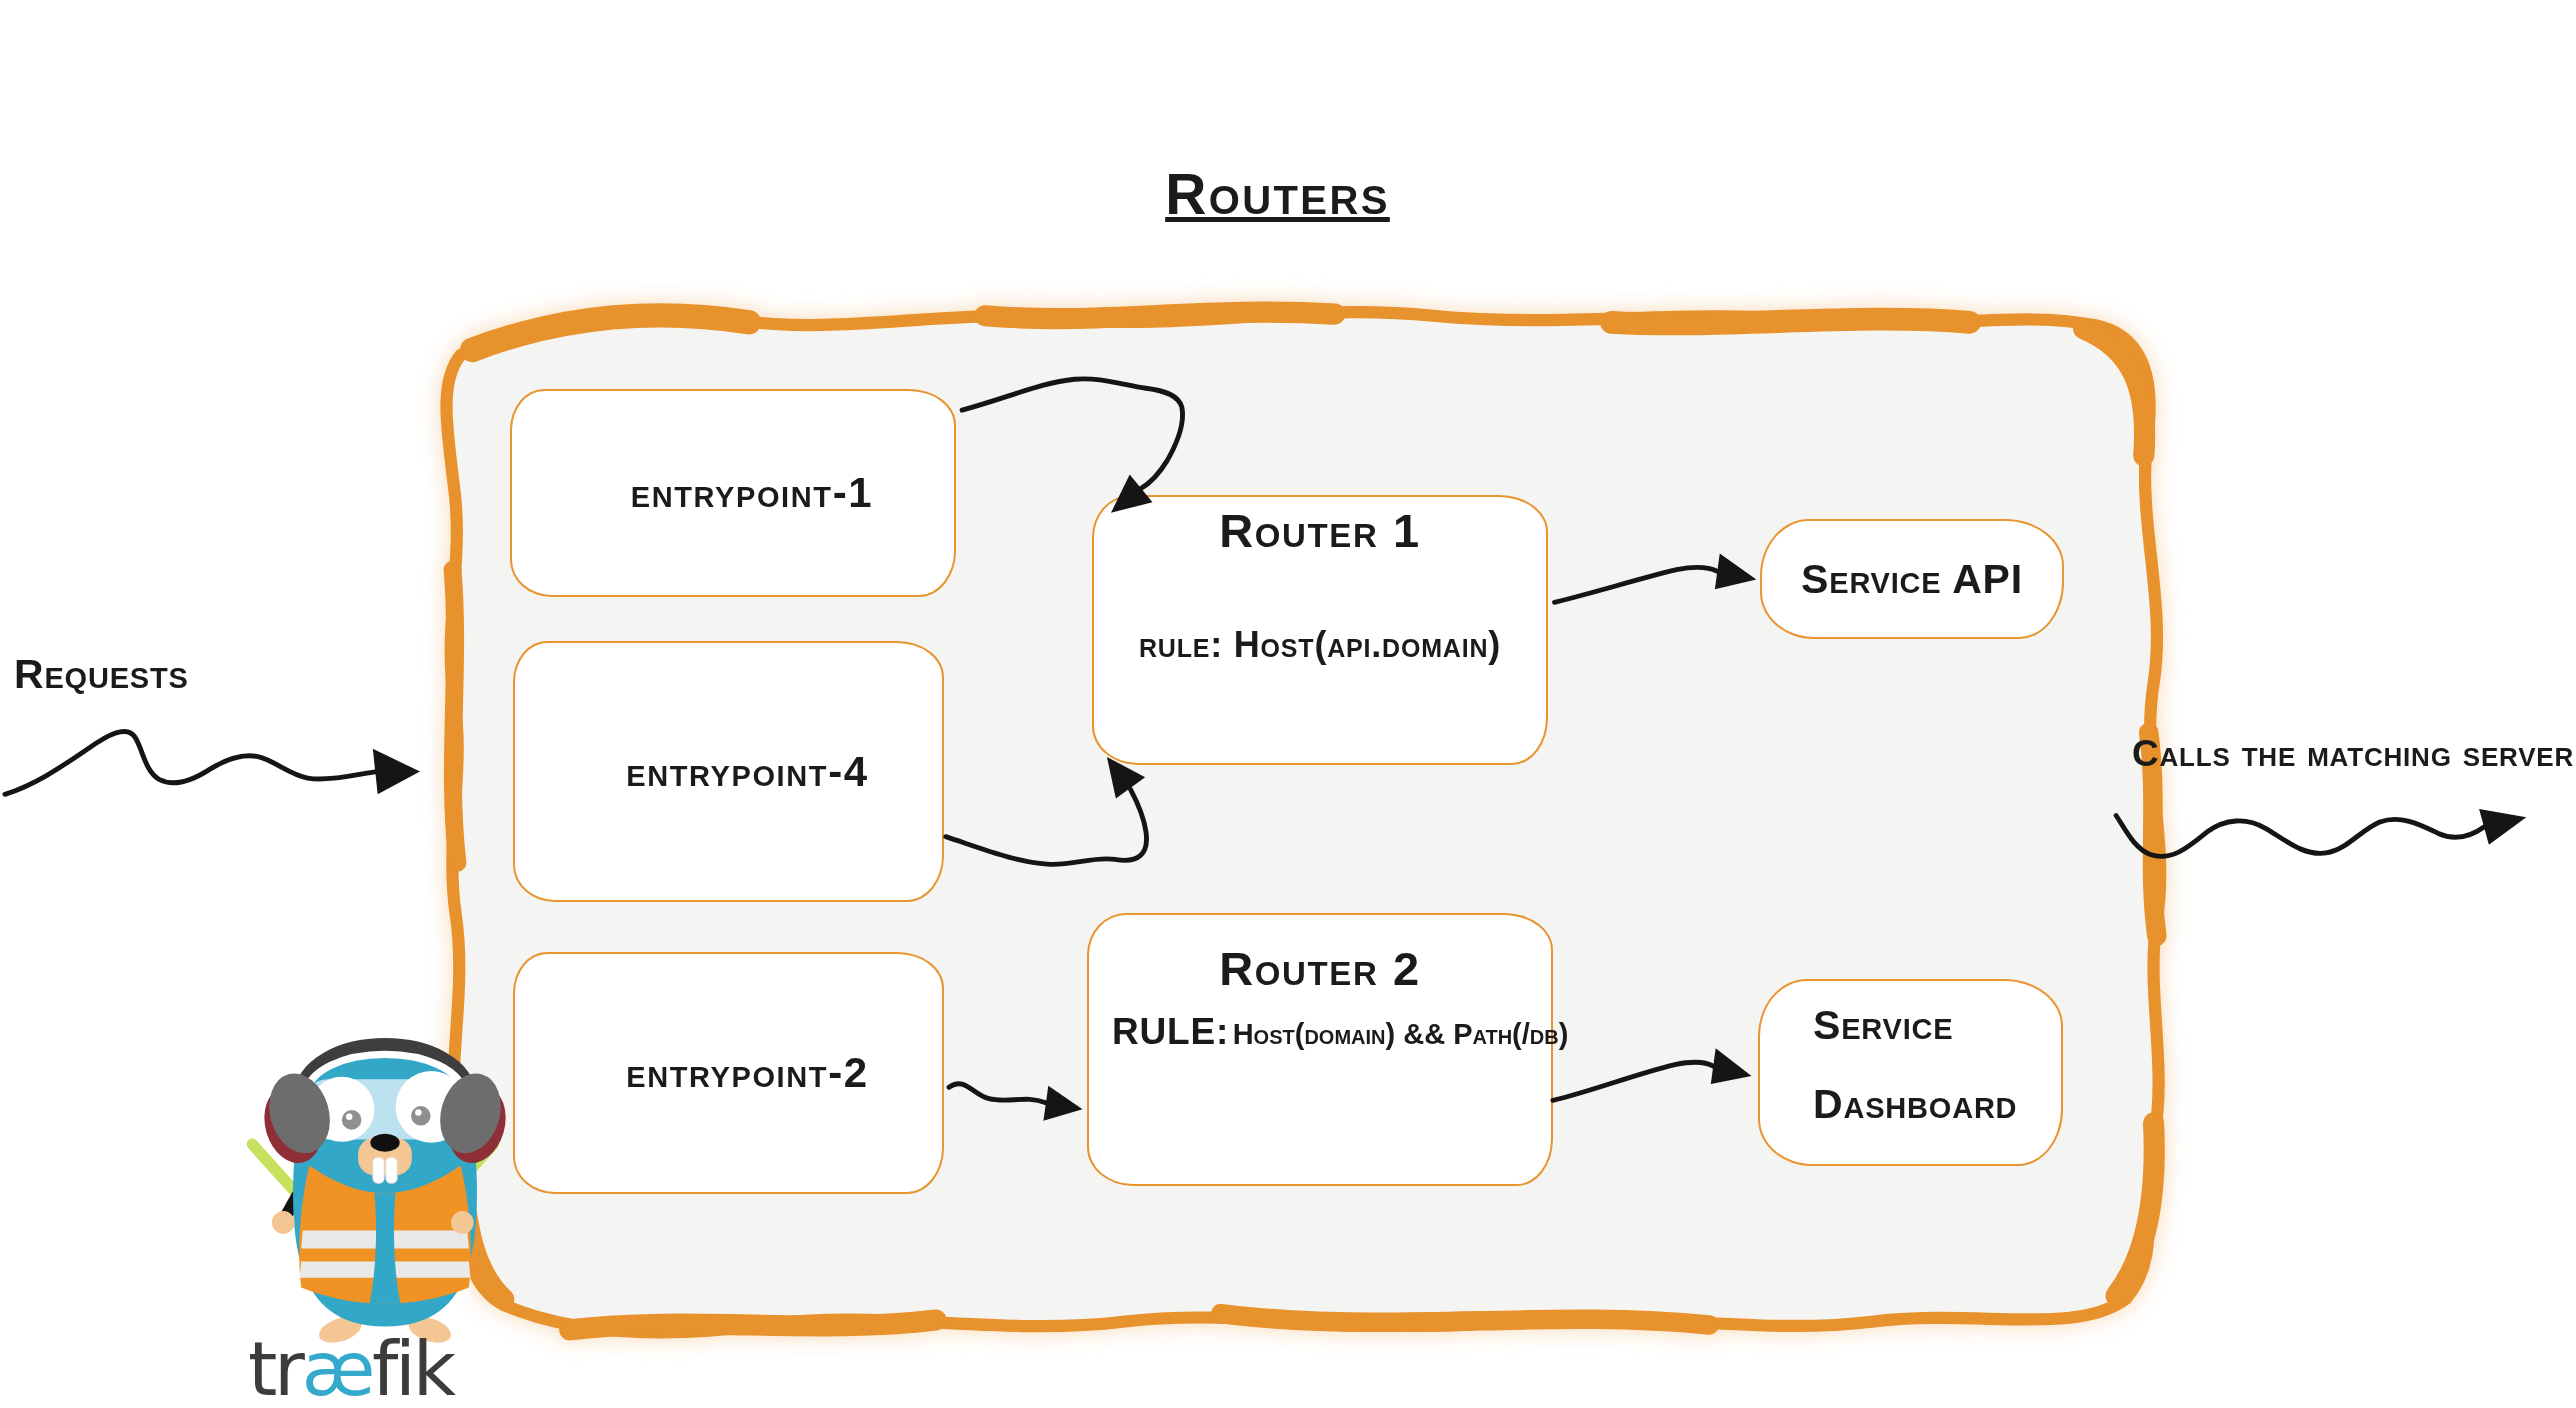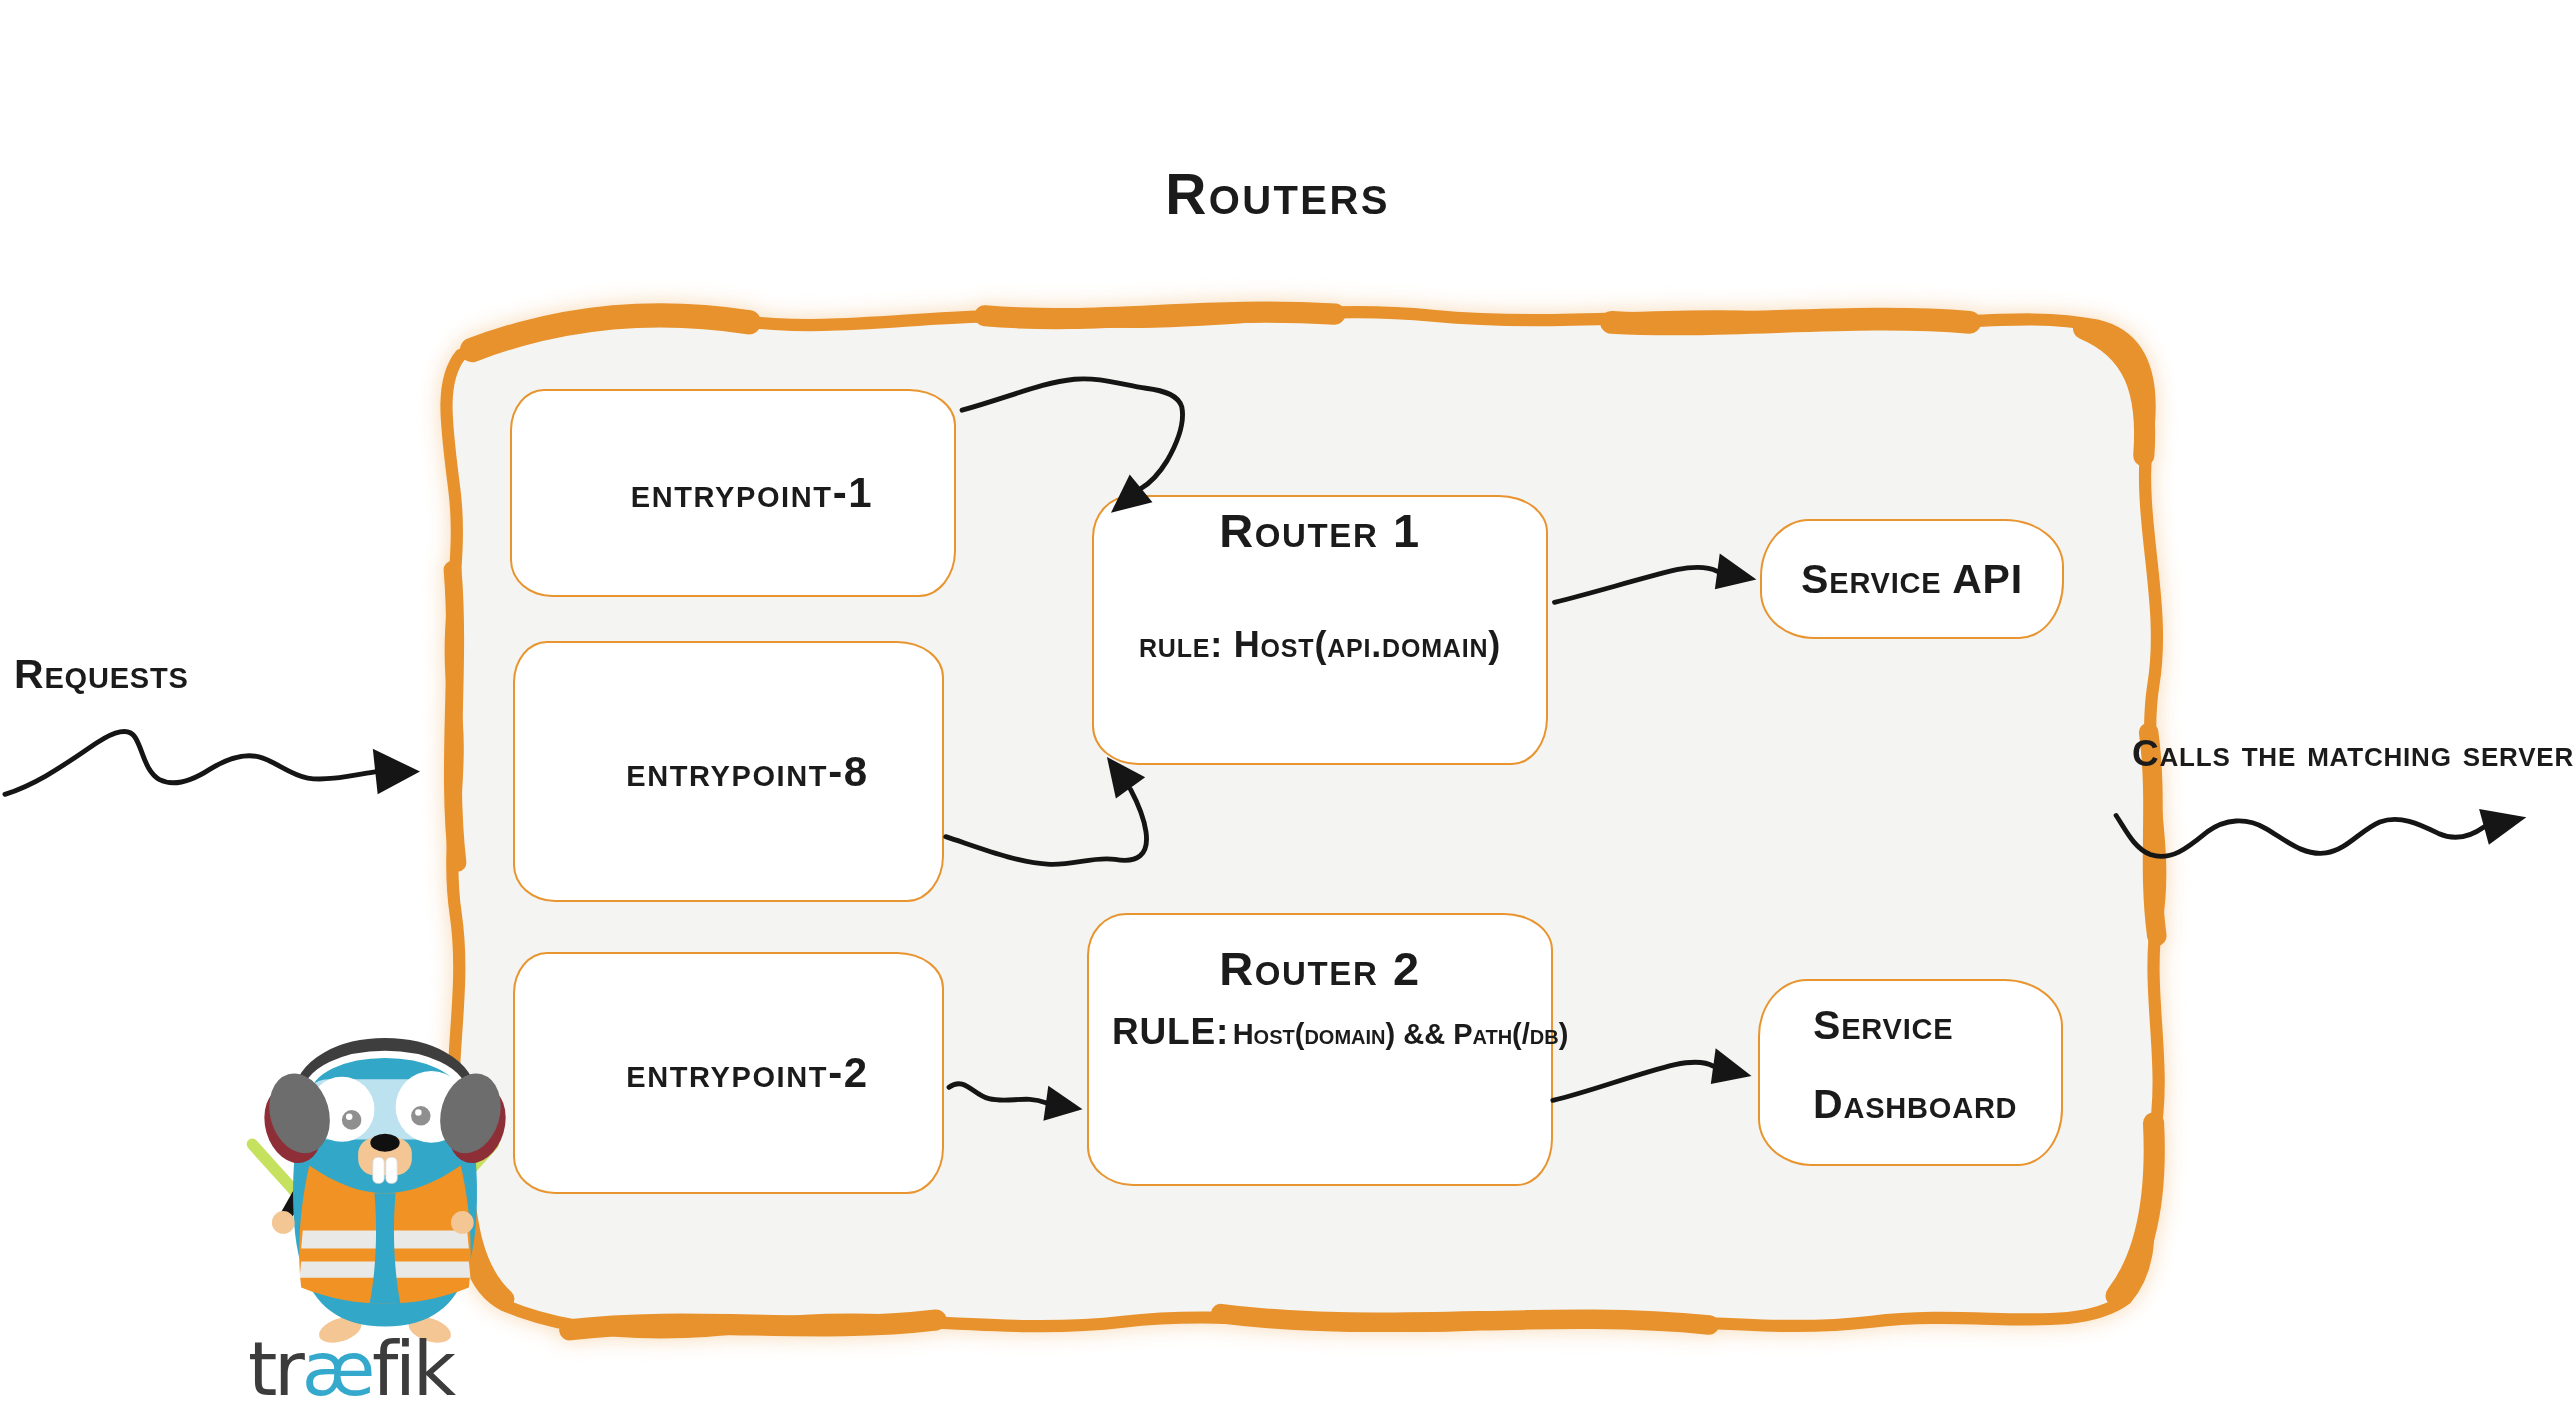--- a/index.html
+++ b/index.html
@@ -1,20 +1,20 @@
 <!DOCTYPE html>
 <html style="font-size:13px"><head>
 <meta charset="utf-8">
 <style>
   html,body{margin:0;padding:0;background:#ffffff;}
   .scene{position:relative;width:2576px;height:1408px;background:#ffffff;overflow:hidden;
          font-family:"Liberation Sans",sans-serif;color:#1b1b1b;}
   .layer{position:absolute;left:0;top:0;width:2576px;height:1408px;pointer-events:none;}
   .txt{position:absolute;font-variant:small-caps;font-weight:bold;color:#1b1b1b;white-space:nowrap;}
-  .page-title{left:1123px;top:161px;width:309px;text-align:center;font-size:57px;letter-spacing:2.4px;}
+  .page-title{left:1123px;top:161px;width:309px;text-align:center;font-size:57px;letter-spacing:2.4px;text-decoration:underline;}
   .req-label{left:14px;top:651px;font-size:41px;letter-spacing:0.8px;}
   .calls-label{left:2132px;top:733px;font-size:37px;letter-spacing:0.8px;}
   .box{position:absolute;background:#ffffff;border:2.8px solid #e8942f;box-sizing:border-box;
        display:flex;flex-direction:column;align-items:center;}
   .ep{justify-content:center;border-radius:34px 47px 37px 42px / 41px 36px 46px 37px;}
   .ep .txt-line{font-size:42px;letter-spacing:1.6px;margin-left:38px;}
   .ep1{left:510px;top:389px;width:446px;height:208px;}
   .ep2{left:513px;top:641px;width:431px;height:261px;}
   .ep3{left:513px;top:952px;width:431px;height:242px;}
   .router{border-radius:39px 49px 36px 46px / 42px 37px 47px 39px;}
@@ -112,21 +112,21 @@
         <ellipse cx="50" cy="158" rx="36" ry="50" fill="#6d6d6d" transform="rotate(-16 50 158)"></ellipse>
         <ellipse cx="260" cy="158" rx="36" ry="50" fill="#6d6d6d" transform="rotate(16 260 158)"></ellipse>
       </g>
     </g>
   </svg>
 
   <div class="box ep ep1">
     <span class="txt-line">entrypoint-1</span>
   </div>
   <div class="box ep ep2">
-    <span class="txt-line">entrypoint-8</span>
+    <span class="txt-line">entrypoint-4</span>
   </div>
   <div class="box ep ep3">
     <span class="txt-line">entrypoint-2</span>
   </div>
 
   <div class="box router r1">
     <span class="txt-line router-title">Router 1</span>
     <span class="txt-line rule-line">rule: Host(api.domain)</span>
   </div>
 

